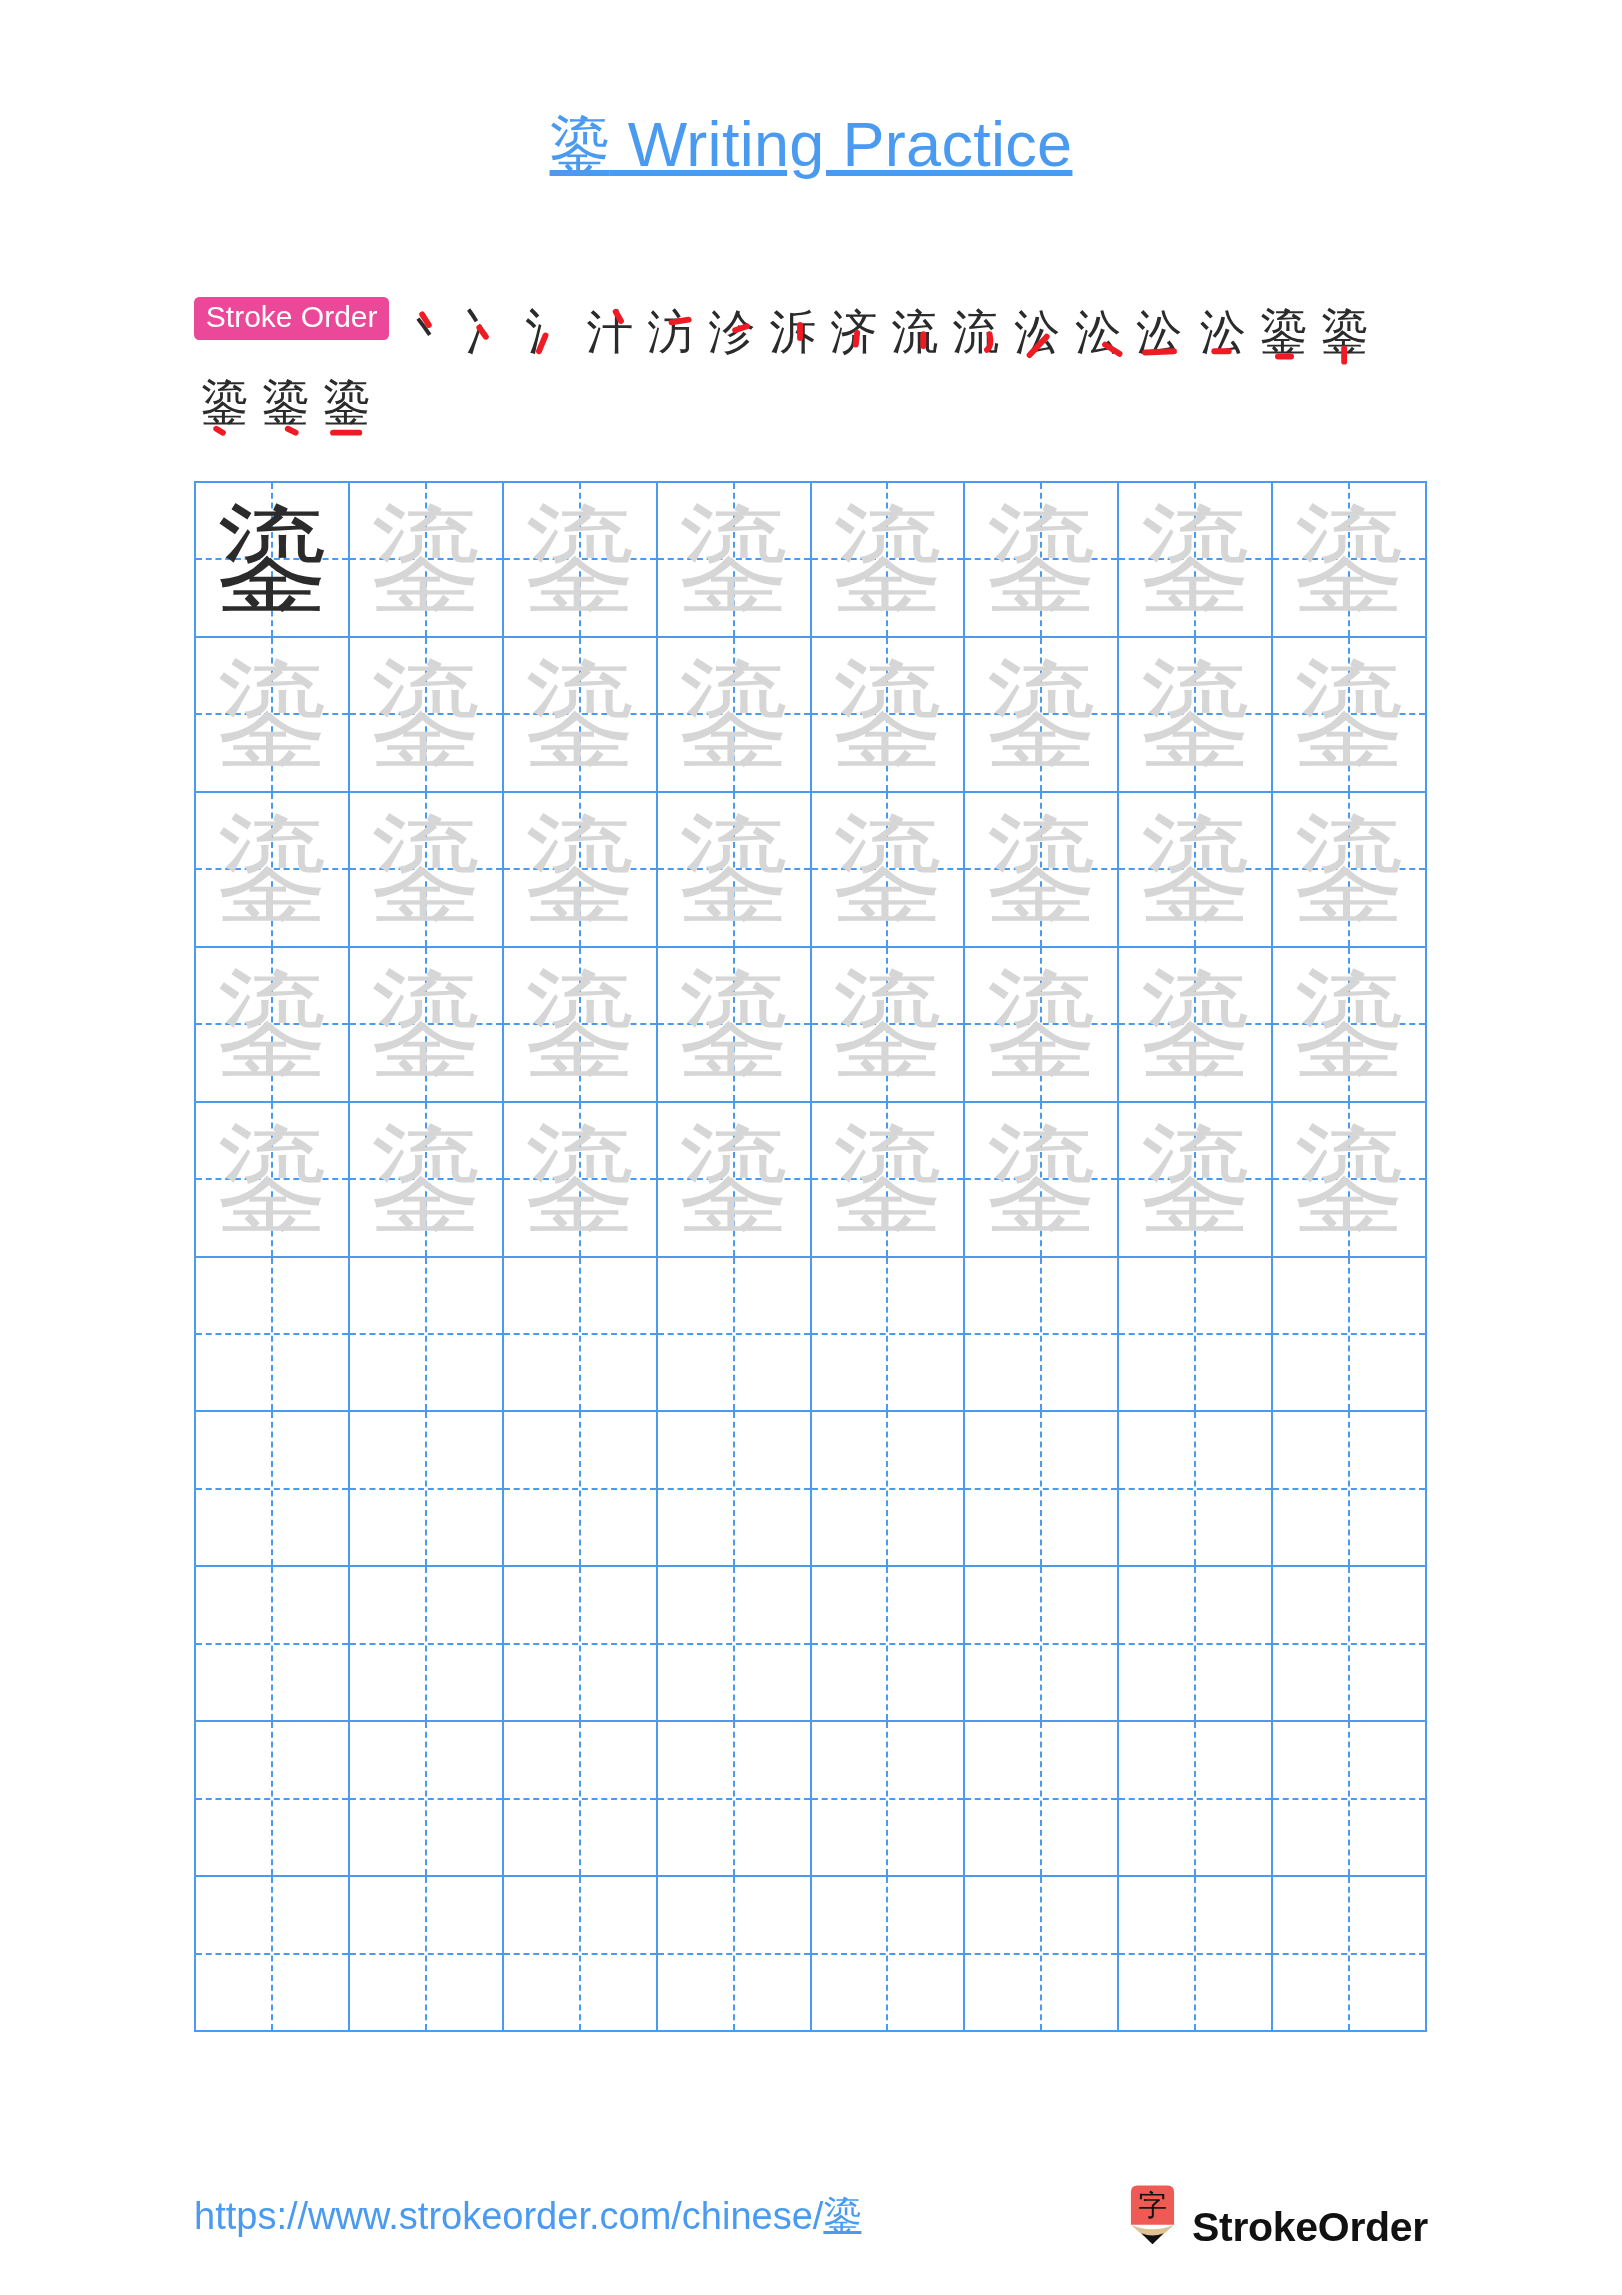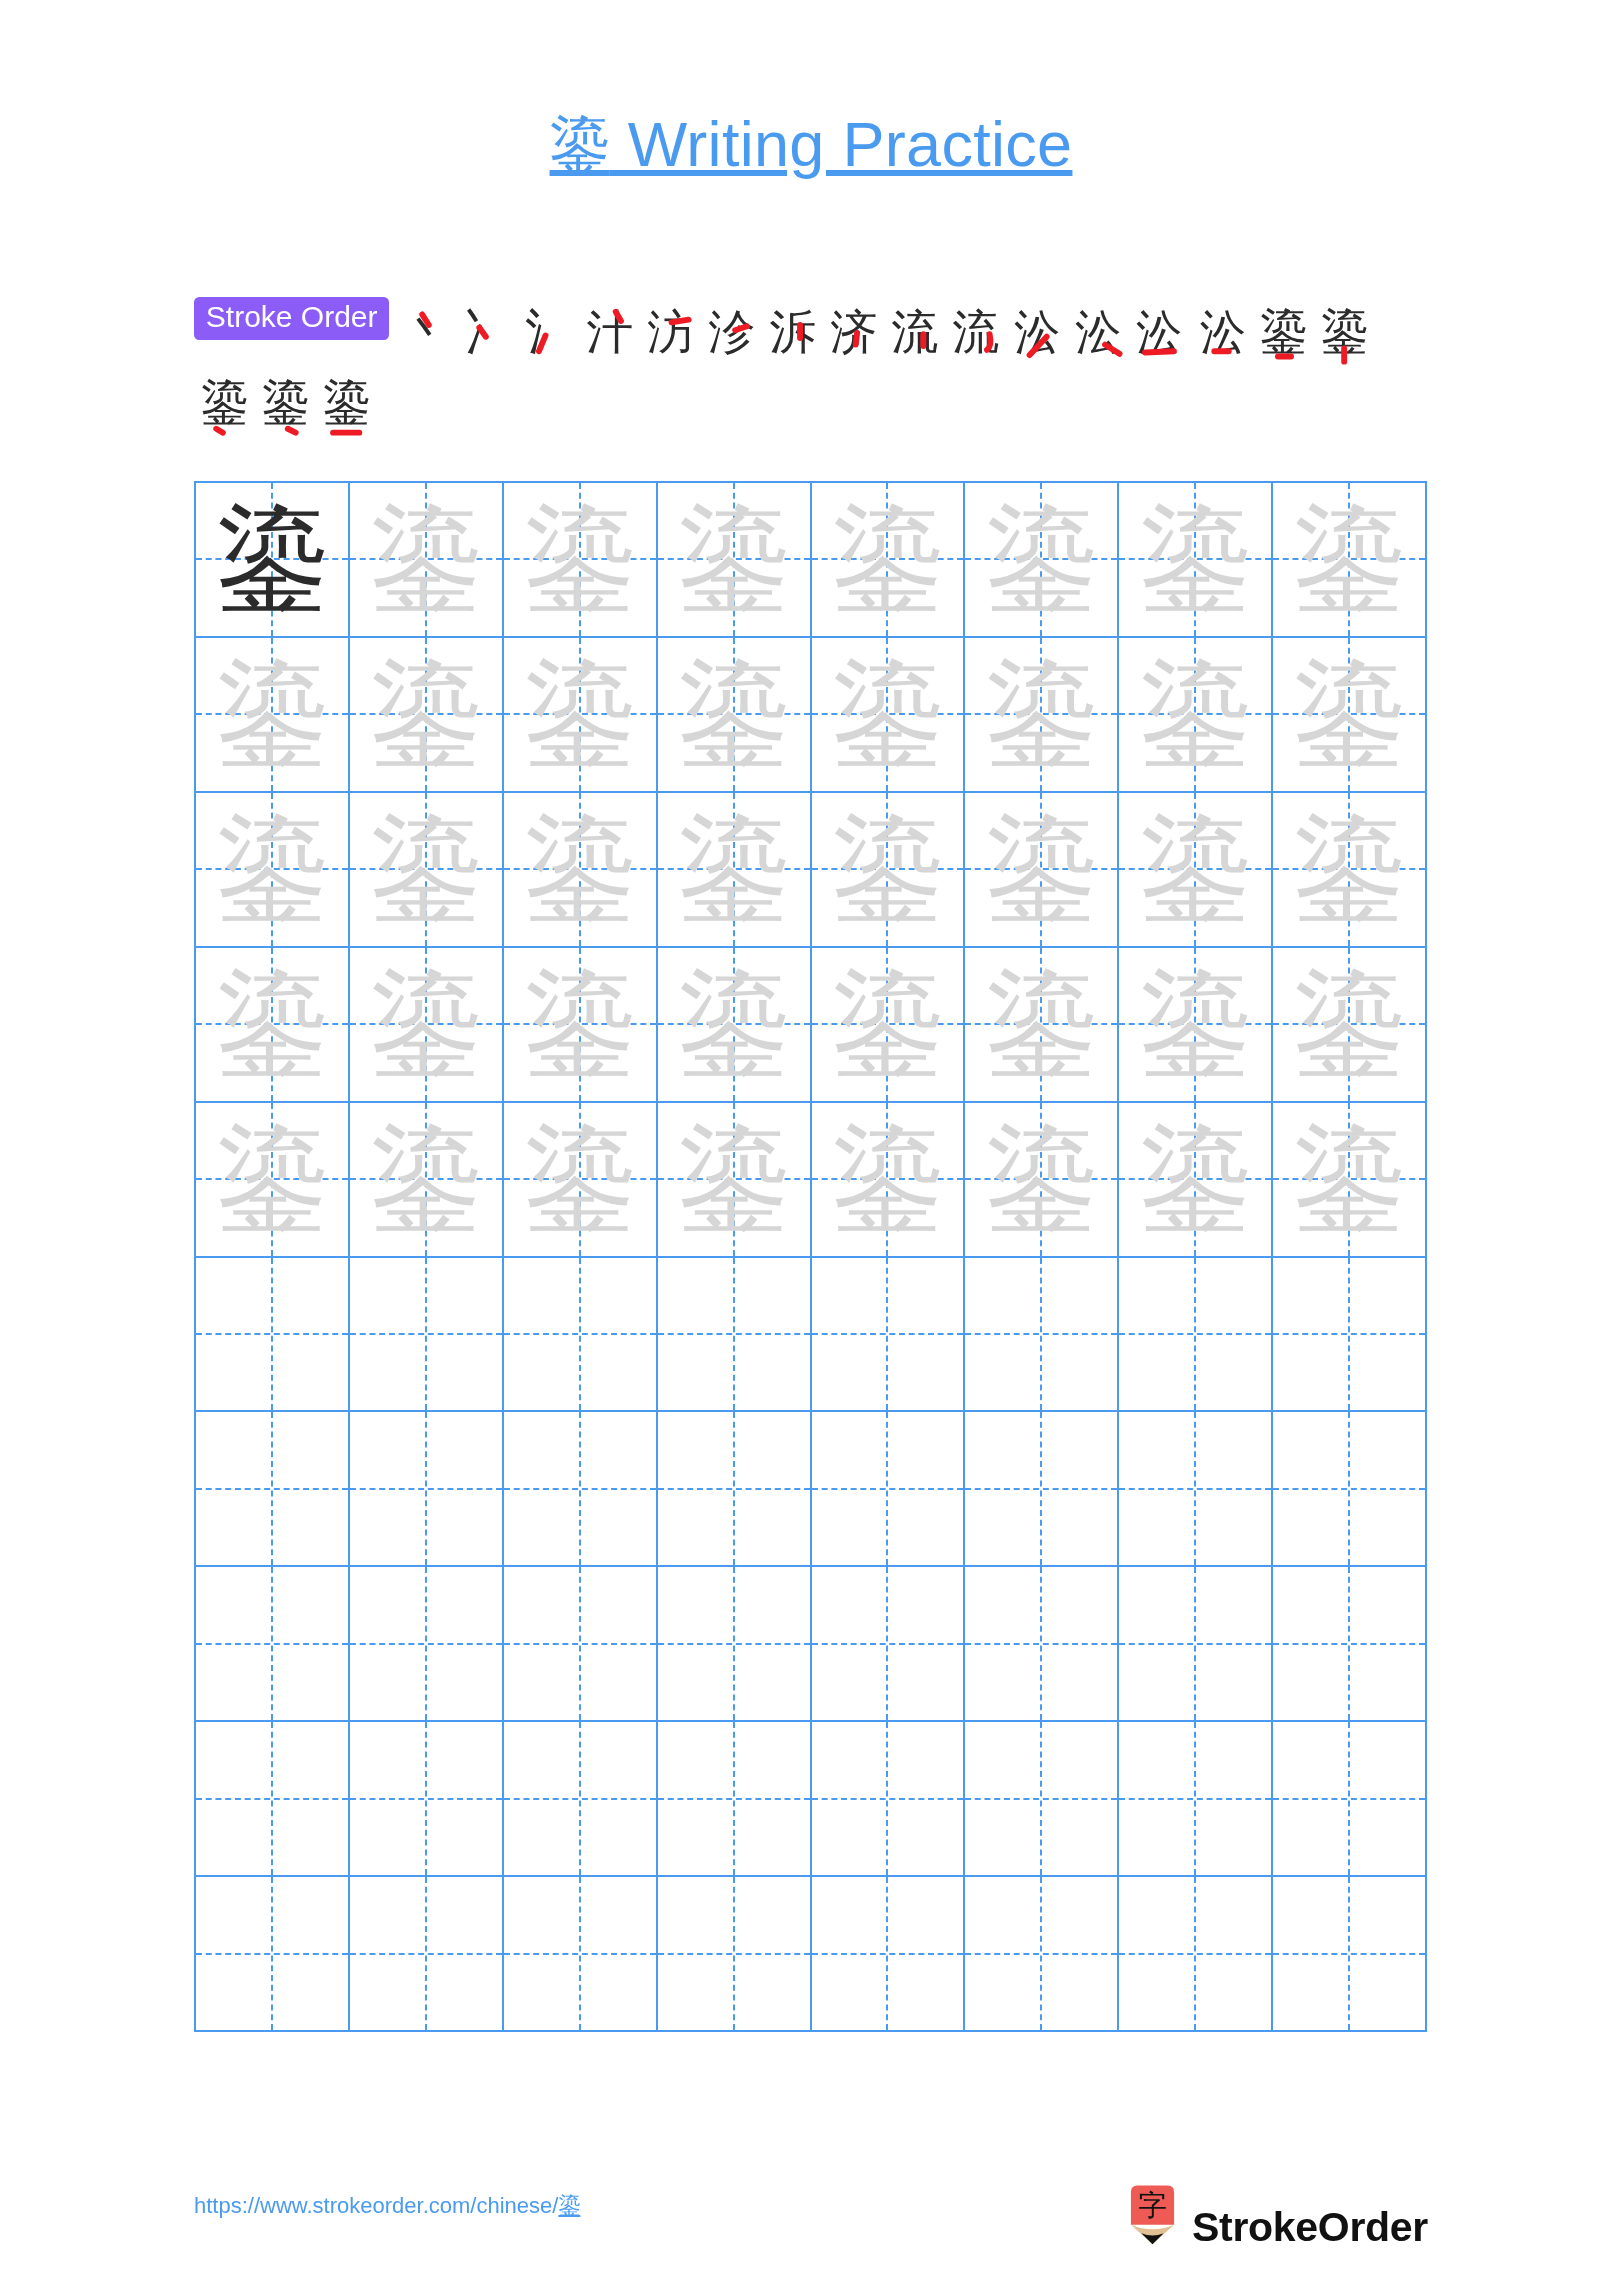--- a/index.html
+++ b/index.html
@@ -37,21 +37,21 @@
 
   
   #stroke-order-section {
     position: absolute;
     left: 194px;
     top: 296px;
     width: 1237px;
   }
   #stroke-order-badge {
     display: inline-block;
-    background: #8b5cf6;
+    background: #ec4899;
     color: #ffffff;
     font-size: 30px;
     padding: 5.2px 11.8px 7.9px 11.8px;
     border-radius: 5.2px;
     line-height: 1.0;
     vertical-align: top;
     margin-right: 3.9px;
     position: relative;
     top: 1.3px;
   }
@@ -142,21 +142,21 @@
     color: #d6d6d6;
     user-select: none;
   }
   .cell-char.solid { color: #2b2b2b; }
 
   
   #footer-url {
     position: absolute;
     left: 194px;
     top: 2191px;
-    font-size: 22px;
+    font-size: 38px;
     color: #4a9bf0;
     white-space: nowrap;
     text-decoration: none;
   }
   #footer-url .url-char {
     font-family: "DejaVu Sans", sans-serif;
     text-decoration: underline;
   }
   #footer-brand {
     position: absolute;

